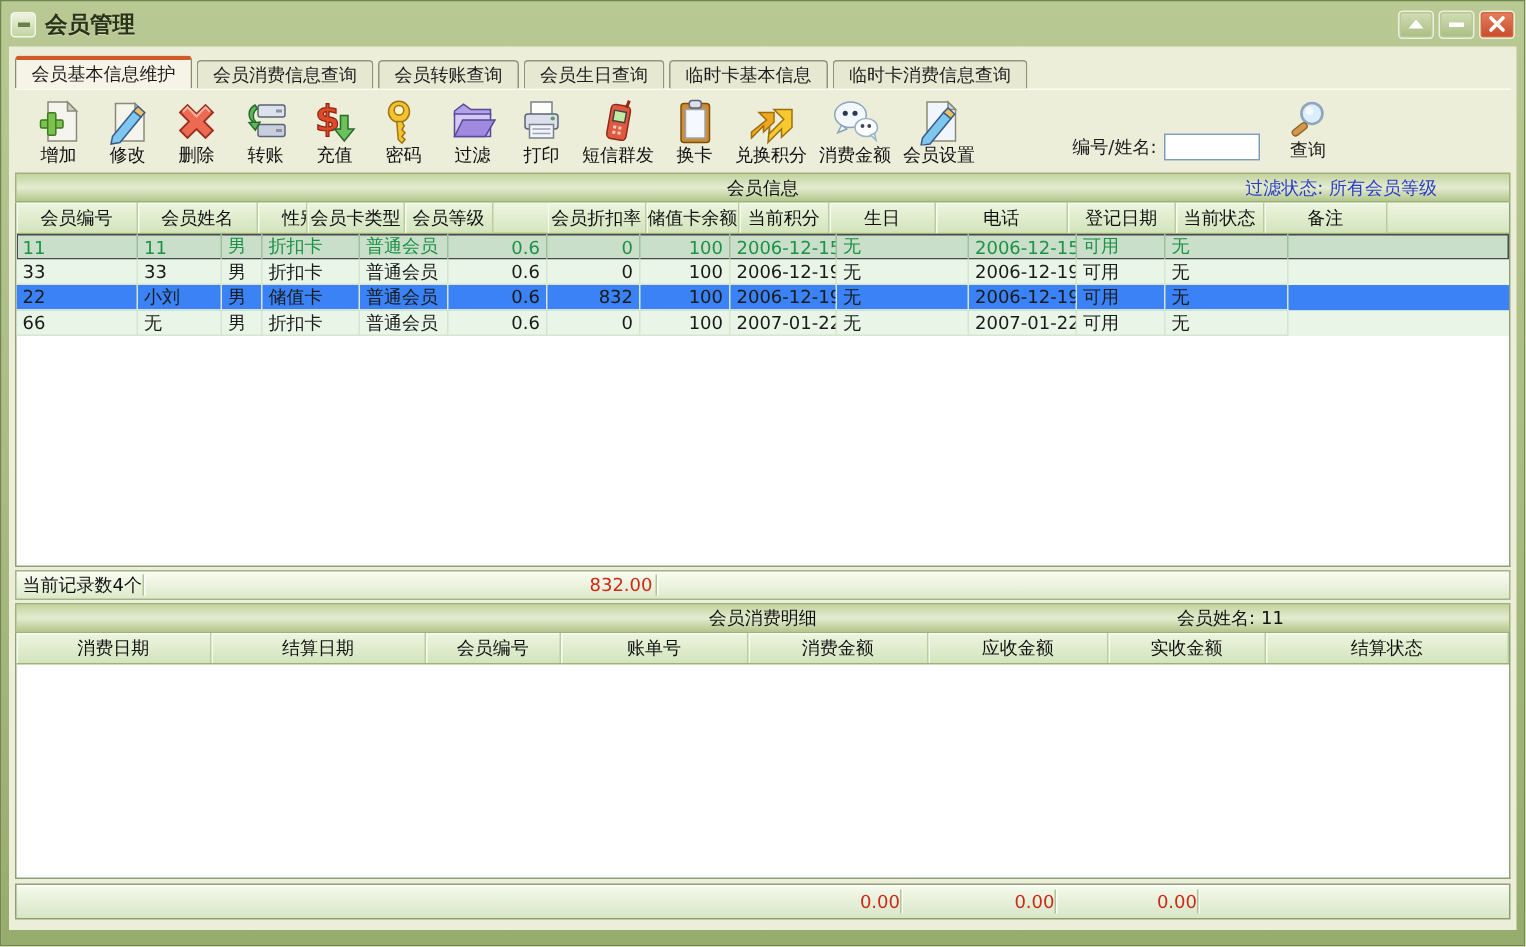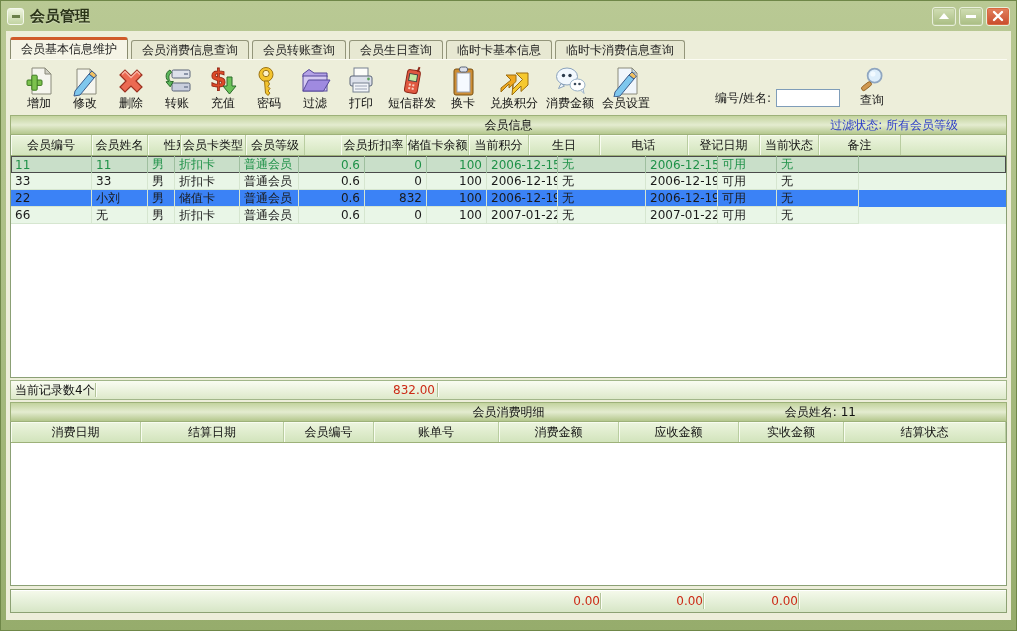--- a/index.html
+++ b/index.html
@@ -302,21 +302,21 @@
     <div class="section-bar">
       <span class="bar-title">会员信息</span>
       <span class="bar-right filter-right">
         <span>过滤状态:</span>&nbsp;<span>所有会员等级</span>
       </span>
     </div>
 
     <div class="table-wrap" id="memberTable" style="height:243px;">
         <div class="grid-header-row">
           <div class="hcell" style="width: 81px;">会员编号</div>
-          <div class="hcell" style="width: 56px;">会员姓名</div>
+          <div class="hcell" style="width: 80px;">会员姓名</div>
           <div class="hcell" style="width: 33px; padding-left: 24px;">性别</div>
           <div class="hcell" style="width: 65px;">会员卡类型</div>
           <div class="hcell" style="width: 59px;">会员等级</div>
           <div class="hcell" style="width: 66px; margin-left: 36px;">会员折扣率</div>
           <div class="hcell" style="width: 62px;">储值卡余额</div>
           <div class="hcell" style="width: 60px;">当前积分</div>
           <div class="hcell" style="width: 71px;">生日</div>
           <div class="hcell" style="width: 88px;">电话</div>
           <div class="hcell" style="width: 72px;">登记日期</div>
           <div class="hcell" style="width: 59px;">当前状态</div>

